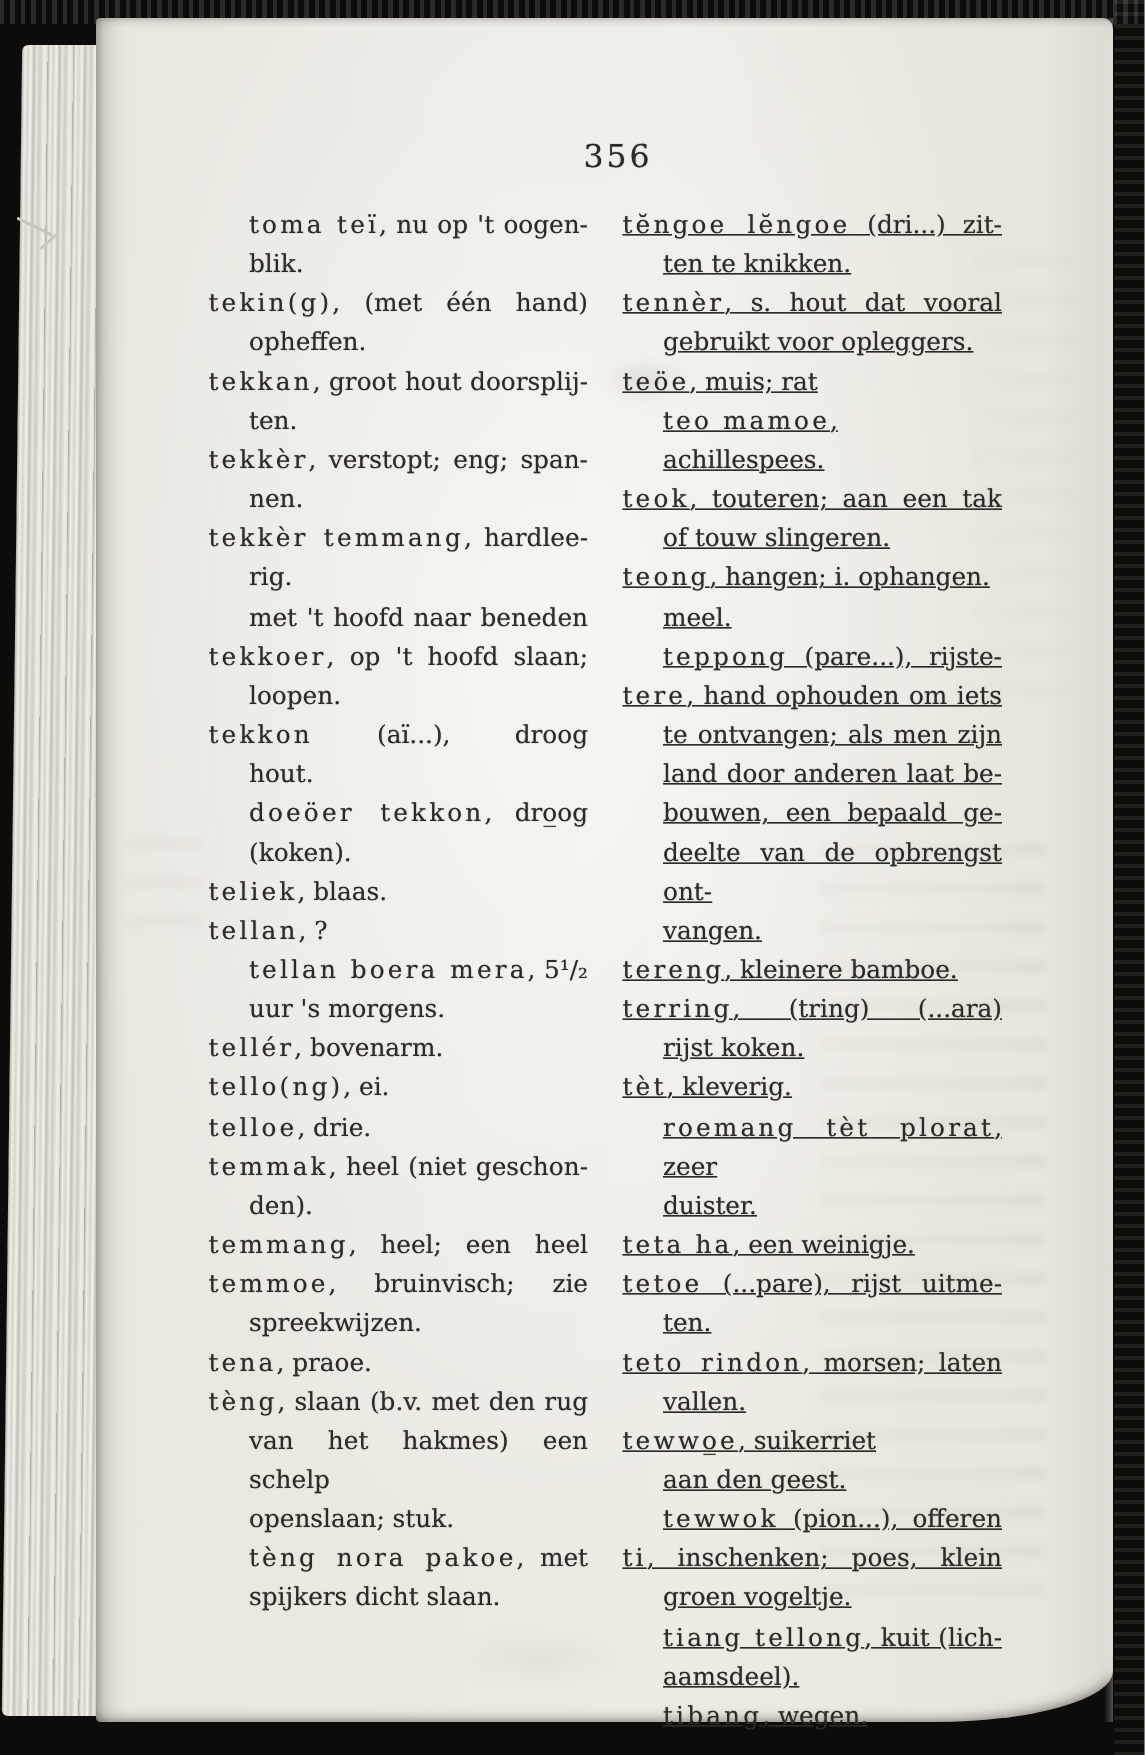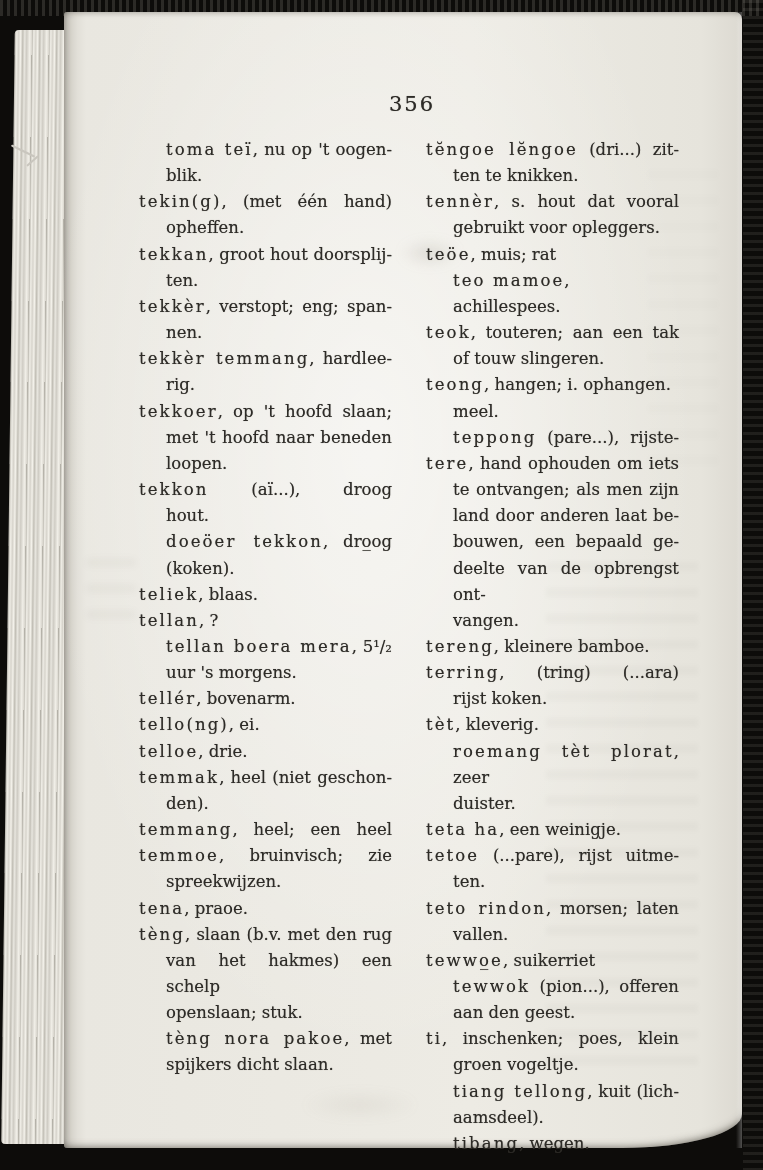--- a/index.html
+++ b/index.html
@@ -42,21 +42,21 @@
     position:absolute;left:374px;top:92px;width:76px;text-align:center;
     font-size:21px;letter-spacing:2px;
     text-shadow:0 0 .7px rgba(43,41,37,.65);
   }
   .col{
     position:absolute;top:137px;width:253px;
     font-size:16.5px;line-height:26.15px;
     text-shadow:0 0 .7px rgba(43,41,37,.55);
   }
   .col-left{left:139px;}
-  .col-right{left:426px;}
+  .col-right{left:415px;text-decoration:underline;}
   .line{min-height:26.15px;}
   .line.ind{padding-left:27px;}
   .line.just{text-align:justify;text-align-last:justify;}
   .head{letter-spacing:2.1px;}
   
   .ghost{position:absolute;filter:blur(2px);pointer-events:none;
     background:repeating-linear-gradient(180deg,rgba(108,103,92,.34) 0 9px,transparent 9px 26px);}
   .ghost-right{left:546px;top:562px;width:152px;height:512px;opacity:.11;}
   .ghost-left{left:86px;top:558px;width:50px;height:72px;opacity:.14;filter:blur(3px);}
   .ghost-top-right{left:648px;top:170px;width:70px;height:300px;opacity:.05;}
@@ -93,22 +93,22 @@
       <div class="line ind just"><span class="head">toma teï</span>, nu op 't oogen-</div>
       <div class="line ind">blik.</div>
       <div class="line just"><span class="head">tekin(g)</span>, (met één hand)</div>
       <div class="line ind">opheffen.</div>
       <div class="line just"><span class="head">tekkan</span>, groot hout doorsplij-</div>
       <div class="line ind">ten.</div>
       <div class="line just"><span class="head">tekkèr</span>, verstopt; eng; span-</div>
       <div class="line ind">nen.</div>
       <div class="line just"><span class="head">tekkèr temmang</span>, hardlee-</div>
       <div class="line ind">rig.</div>
+      <div class="line ind just">met 't hoofd naar beneden</div>
       <div class="line just"><span class="head">tekkoer</span>, op 't hoofd slaan;</div>
-      <div class="line ind just">met 't hoofd naar beneden</div>
       <div class="line ind">loopen.</div>
       <div class="line just"><span class="head">tekkon</span> (aï...), droog</div>
       <div class="line ind">hout.</div>
       <div class="line ind just"><span class="head">doeöer tekkon</span>, dro̲og</div>
       <div class="line ind">(koken).</div>
       <div class="line"><span class="head">teliek</span>, blaas.</div>
       <div class="line"><span class="head">tellan</span>, ?</div>
       <div class="line ind just"><span class="head">tellan boera mera</span>, 5¹/₂</div>
       <div class="line ind">uur 's morgens.</div>
       <div class="line"><span class="head">tellér</span>, bovenarm.</div>
@@ -149,21 +149,21 @@
       <div class="line ind">rijst koken.</div>
       <div class="line"><span class="head">tèt</span>, kleverig.</div>
       <div class="line ind just"><span class="head">roemang tèt plorat</span>, zeer</div>
       <div class="line ind">duister.</div>
       <div class="line"><span class="head">teta ha</span>, een weinigje.</div>
       <div class="line just"><span class="head">tetoe</span> (...pare), rijst uitme-</div>
       <div class="line ind">ten.</div>
       <div class="line just"><span class="head">teto rindon</span>, morsen; laten</div>
       <div class="line ind">vallen.</div>
       <div class="line"><span class="head">tewwo̲e</span>, suikerriet</div>
+      <div class="line ind">aan den geest.</div>
       <div class="line ind just"><span class="head">tewwok</span> (pion...), offeren</div>
-      <div class="line ind">aan den geest.</div>
       <div class="line just"><span class="head">ti</span>, inschenken; poes, klein</div>
       <div class="line ind">groen vogeltje.</div>
       <div class="line ind just"><span class="head">tiang tellong</span>, kuit (lich-</div>
       <div class="line ind">aamsdeel).</div>
       <div class="line ind"><span class="head">tibang</span>, wegen.</div>
     </div>
 </div>
 
 </body></html>

